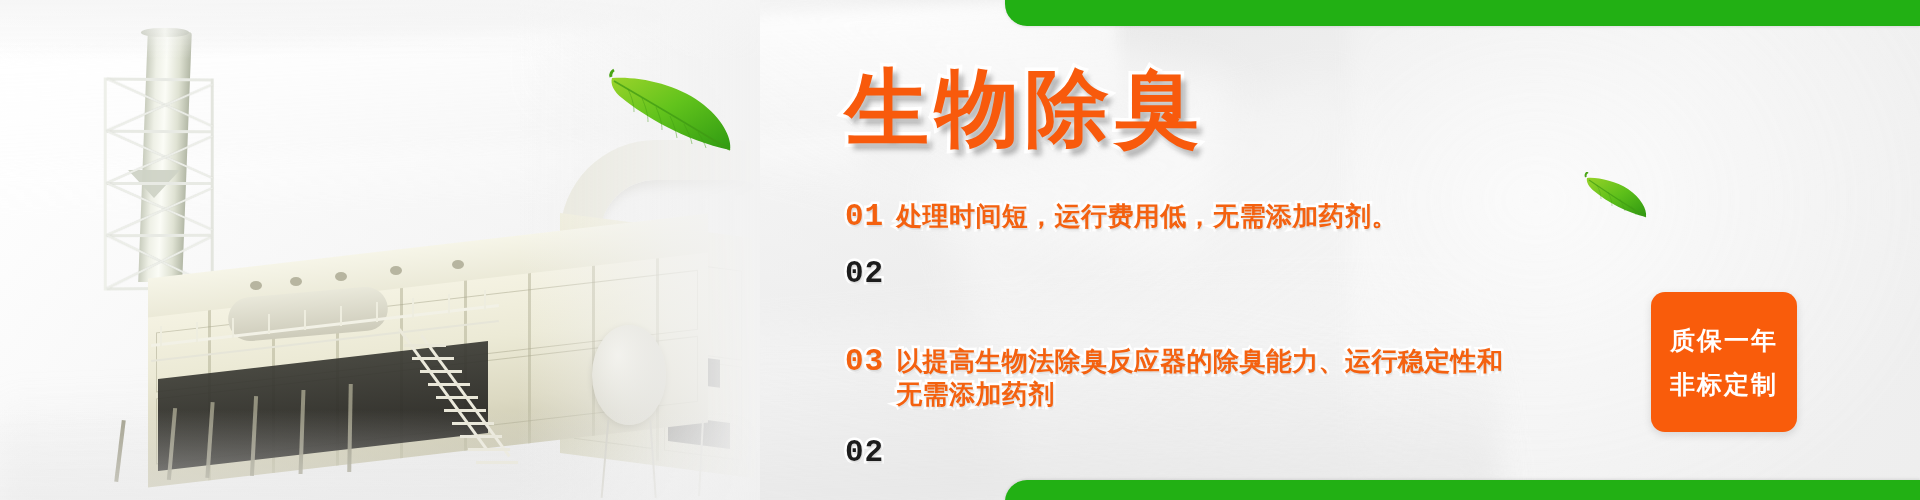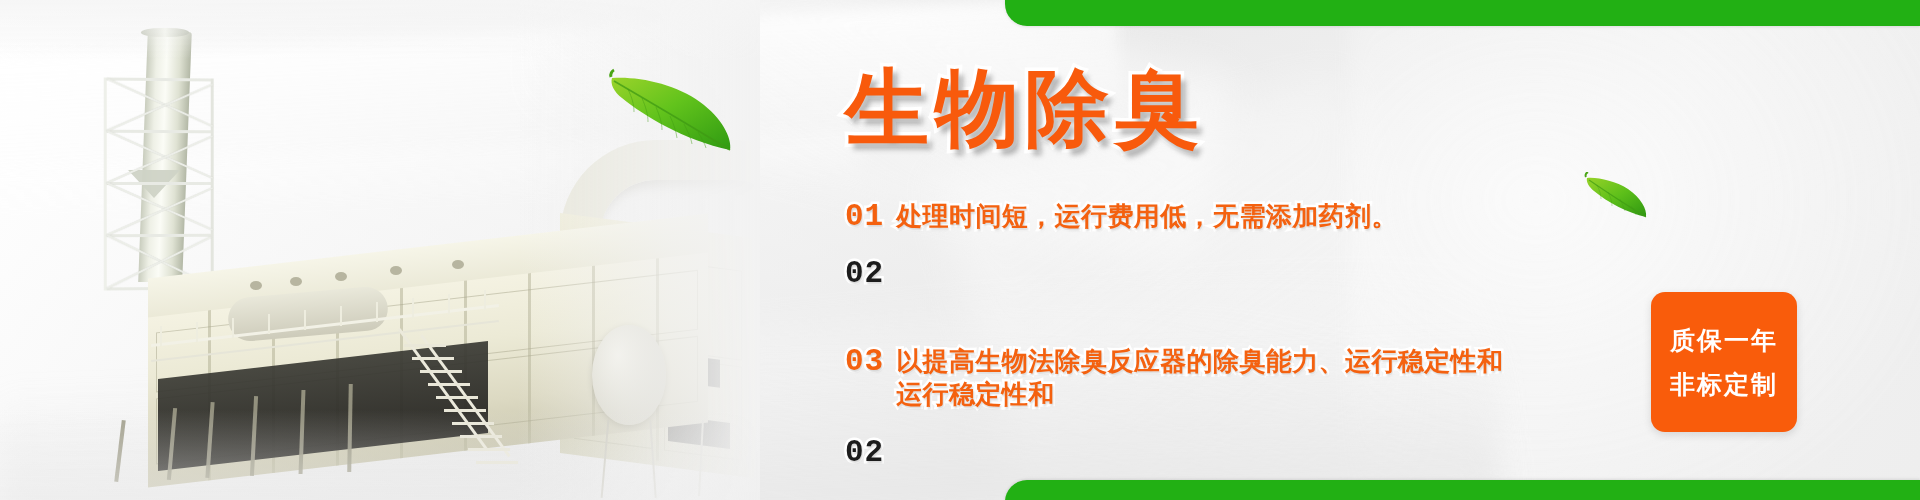--- a/index.html
+++ b/index.html
@@ -339,21 +339,21 @@
     <div class="feat dark" id="feat-2">
       <span class="num">02</span>
       <span class="txt">
       </span>
     </div>
 
     <div class="feat orange" id="feat-3">
       <span class="num">03</span>
       <span class="txt">
         <span class="l1">以提高生物法除臭反应器的除臭能力、运行稳定性和</span>
-        <span class="l2">运行稳定性和</span>
+        <span class="l2">无需添加药剂</span>
       </span>
     </div>
 
     <div class="feat dark" id="feat-4">
       <span class="num">02</span>
     </div>
 
   </div>
 
   <div id="badge">

